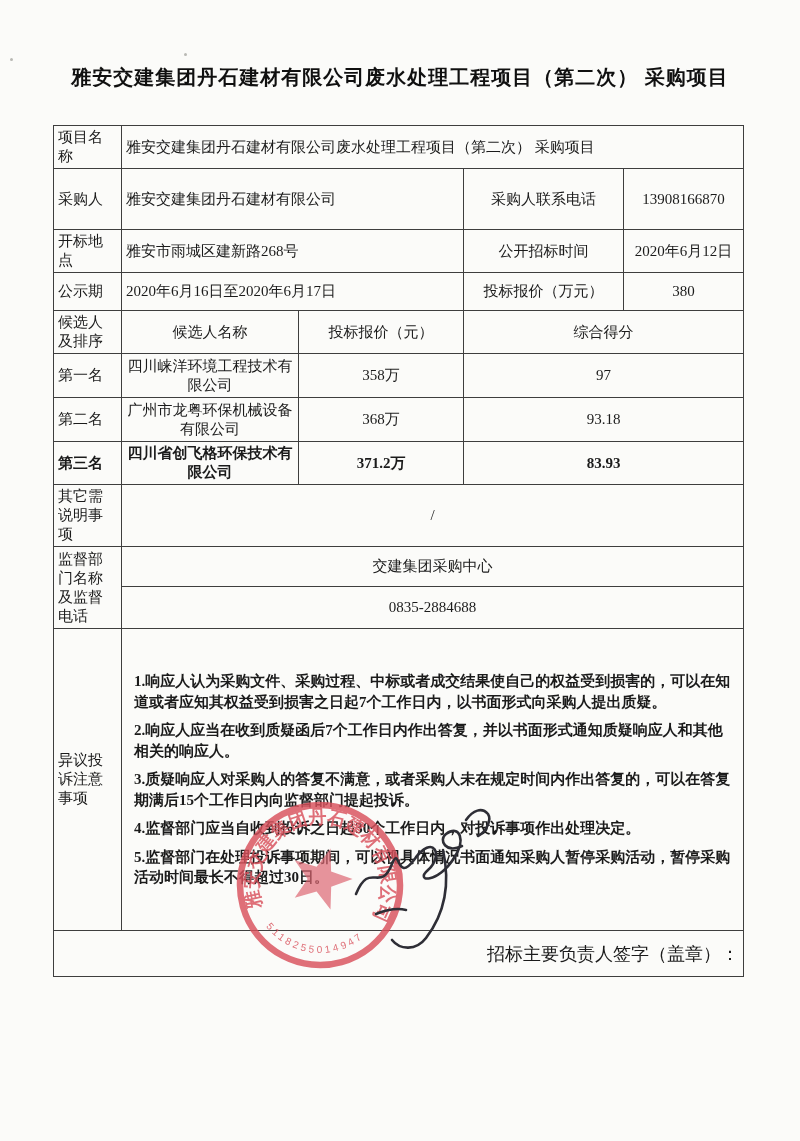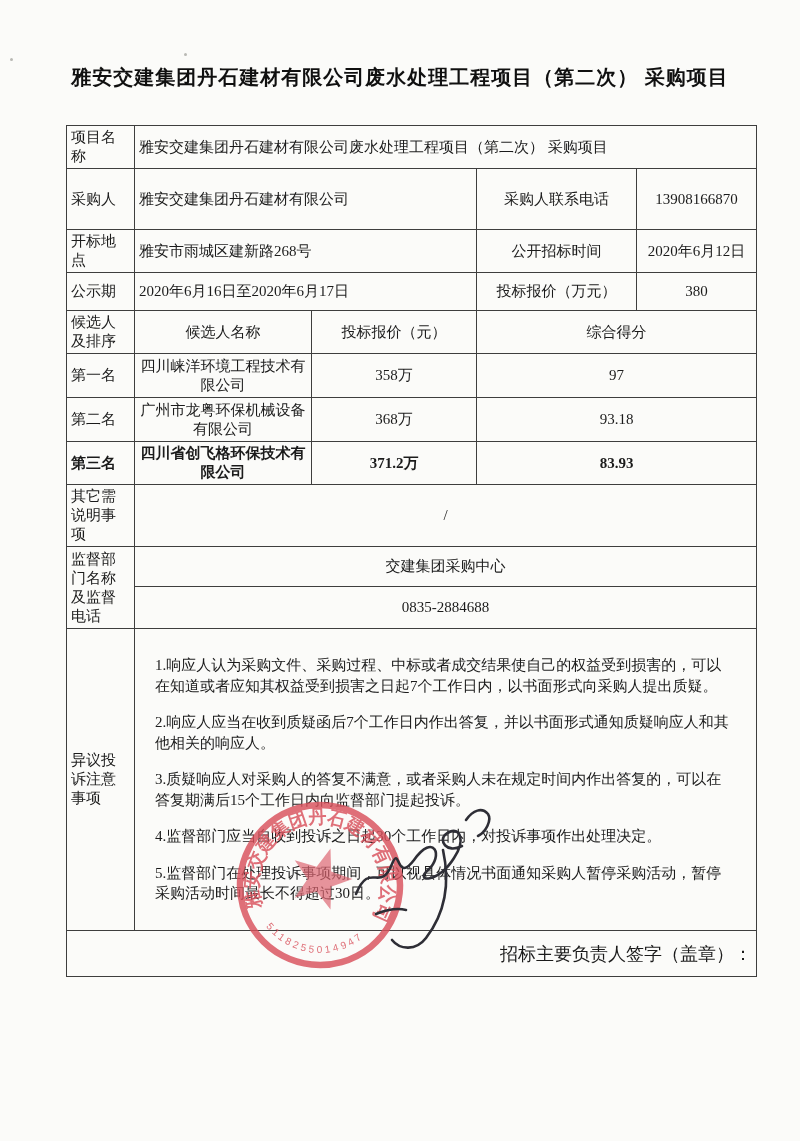--- a/index.html
+++ b/index.html
@@ -10,42 +10,42 @@
     color:#1e1e1e;overflow:hidden;
   }
   .page-title{
     position:absolute;top:64px;left:30px;right:30px;
     text-align:center;font-weight:bold;font-size:20px;line-height:27px;
     color:#101010;
     font-family:"Liberation Sans","DejaVu Sans",sans-serif;
     letter-spacing:1px;
   }
   table.doc-table{
-    position:absolute;left:66px;top:125px;width:690px;
+    position:absolute;left:53px;top:125px;width:690px;
     border-collapse:collapse;table-layout:fixed;
     font-size:15px;color:#1b1b1b;
   }
   table.doc-table td{
     border:1px solid #3e3e3e;
     padding:2px 4px;
     vertical-align:middle;
     overflow:hidden;
   }
   td.lbl{text-align:left;padding-left:5px;line-height:19px;}
   td.val{text-align:left;padding-left:8px;}
   td.ctr{text-align:center;}
   tr.r1{height:42px;} tr.r2{height:61px;} tr.r3{height:42px;} tr.r4{height:38px;}
   tr.r5{height:40px;margin-left:38px;} tr.r6{height:44px;} tr.r7{height:44px;} tr.r8{height:38px;font-weight:bold;}
   tr.r9{height:38px;} tr.r10{height:40px;} tr.r11{height:42px;}
   tr.r12{height:302px;} tr.r13{height:46px;}
   td.notes-cell{
     vertical-align:top;text-align:left;
     padding:64px 8px 0 6px;line-height:20.5px;font-size:15px;
   }
-  td.notes-cell p{margin:16px;}
+  td.notes-cell p{margin:8px;font-weight:bold;}
   td.sig-cell{text-align:right;padding-left:8px;font-size:18px;}
   .seal-svg{position:absolute;left:210px;top:775px;z-index:5;opacity:.82;}
   .sign-svg{position:absolute;left:346px;top:798px;z-index:6;}
   .speck{position:absolute;width:3px;height:3px;border-radius:50%;background:#b9b9b4;}
 </style>
 </head>
 <body>
 
 <div class="page-title">
   <div>雅安交建集团丹石建材有限公司废水处理工程项目（第二次） 采购项目</div>

